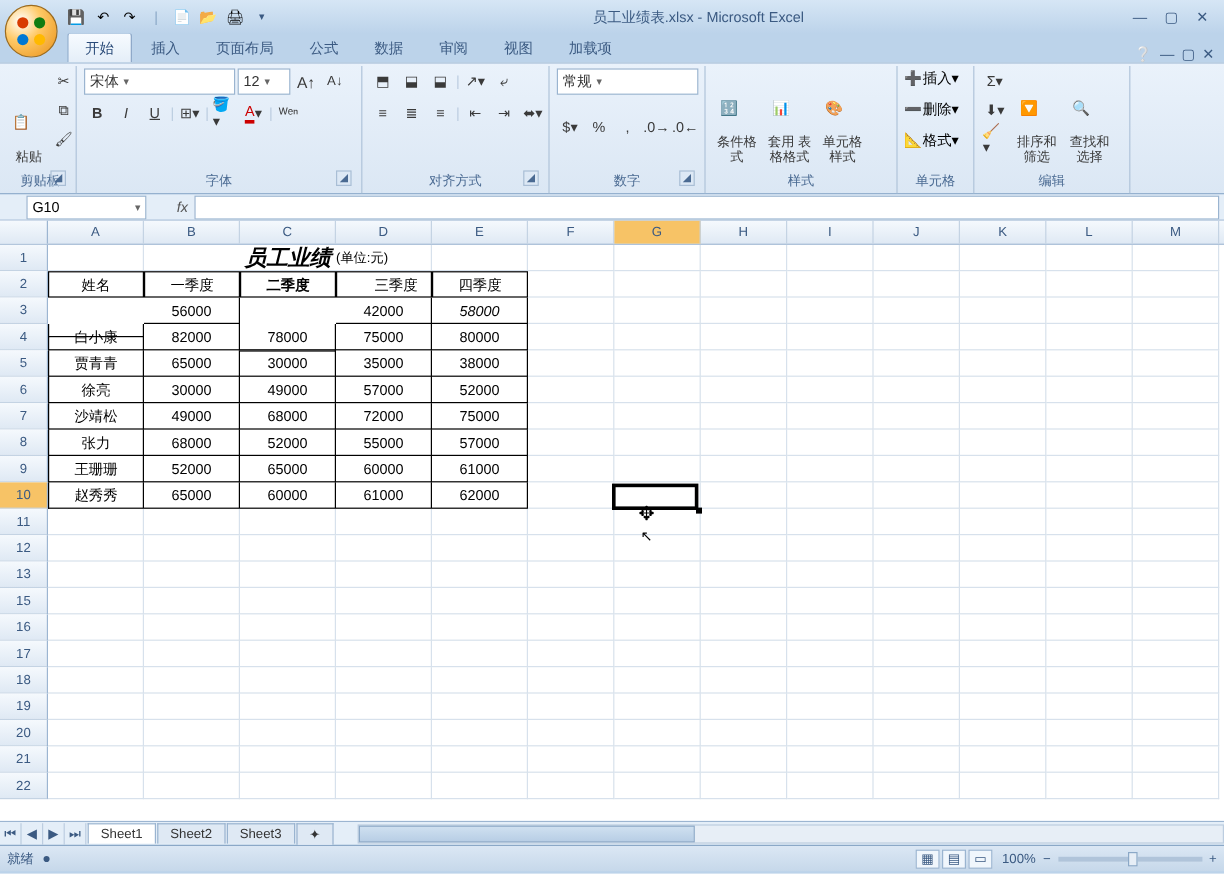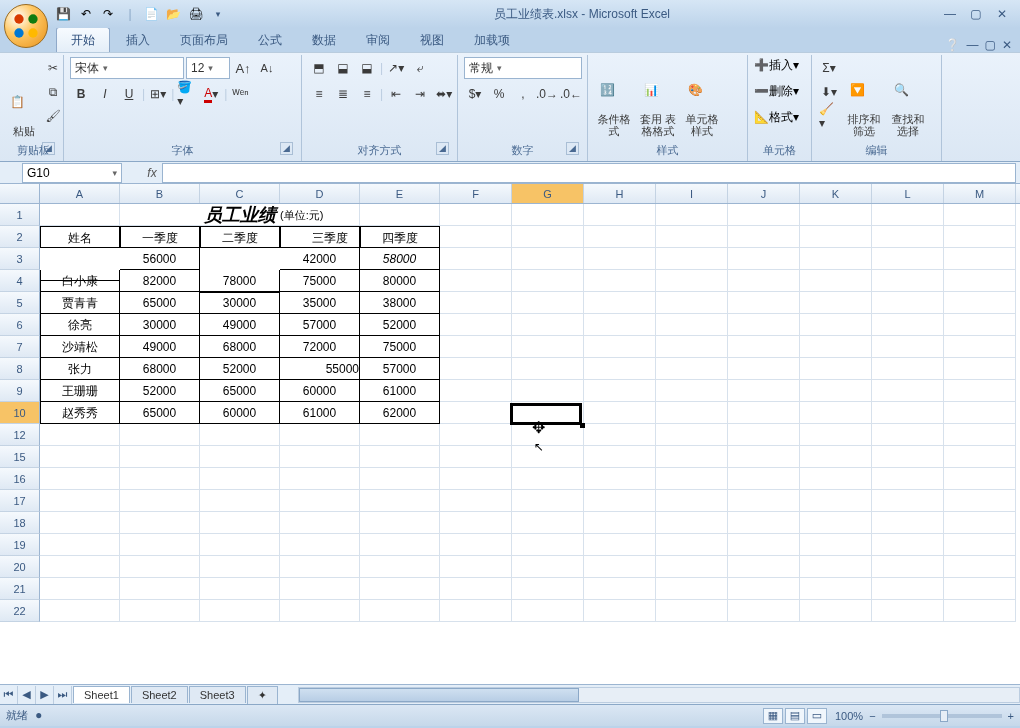--- a/index.html
+++ b/index.html
@@ -140,21 +140,21 @@
         <div class="smbtn">⧉</div>
         <div class="smbtn">🖌</div>
       </div>
     </div>
     <div class="group-label"><span>剪贴板</span><span class="launcher">◢</span></div>
   </div>
 
   <div class="group" style="width:238px">
     <div class="group-body stackcol" style="gap:4px">
       <div class="smallrow">
-        <div class="combo" style="width:114px">
+        <div class="combo" style="width:126px">
             <span>宋体</span>
             <span class="dd">▾</span>
           </div>
         <div class="combo" style="width:44px">
             <span>12</span>
             <span class="dd">▾</span>
           </div>
         <div class="smbtn" style="font-size:13px">A↑</div>
         <div class="smbtn" style="font-size:11px">A↓</div>
       </div>
@@ -197,21 +197,21 @@
         <span style="color:#bccde0">|</span>
         <div class="smbtn">⇤</div>
         <div class="smbtn">⇥</div>
         <div class="smbtn">⬌▾</div>
       </div>
     </div>
     <div class="group-label"><span>对齐方式</span><span class="launcher">◢</span></div>
   </div>
 
   <div class="group" style="width:130px">
-    <div class="group-body stackcol" style="gap:4px">
+    <div class="group-body stackcol" style="gap:16px">
       <div class="combo" style="width:118px">
           <span>常规</span>
           <span class="dd">▾</span>
         </div>
       <div class="smallrow">
         <div class="smbtn">$▾</div>
         <div class="smbtn">%</div>
         <div class="smbtn">,</div>
         <div class="smbtn">.0→</div>
         <div class="smbtn">.0←</div>
@@ -317,21 +317,21 @@
         <div class="cell cw-I"></div>
         <div class="cell cw-J"></div>
         <div class="cell cw-K"></div>
         <div class="cell cw-L"></div>
         <div class="cell cw-M"></div>
       </div>
       <div class="row">
         <div class="rh">2</div>
         <div class="cell cw-A" style="border: 1px solid rgb(0, 0, 0); font-weight: normal;">姓名</div>
         <div class="cell cw-B" style="border: 1px solid rgb(0, 0, 0); font-weight: normal;">一季度</div>
-        <div class="cell cw-C" style="border: 1px solid rgb(0, 0, 0); font-weight: normal;">二季度</div>
+        <div class="cell cw-C" style="border: 1px solid rgb(0, 0, 0); font-weight: bold;">二季度</div>
         <div class="cell cw-D" style="border: 1px solid rgb(0, 0, 0); font-weight: normal; padding-left: 20px;">三季度</div>
         <div class="cell cw-E" style="border: 1px solid rgb(0, 0, 0); font-weight: normal;">四季度</div>
         <div class="cell cw-F"></div>
         <div class="cell cw-G"></div>
         <div class="cell cw-H"></div>
         <div class="cell cw-I"></div>
         <div class="cell cw-J"></div>
         <div class="cell cw-K"></div>
         <div class="cell cw-L"></div>
         <div class="cell cw-M"></div>
@@ -414,21 +414,21 @@
         <div class="cell cw-J"></div>
         <div class="cell cw-K"></div>
         <div class="cell cw-L"></div>
         <div class="cell cw-M"></div>
       </div>
       <div class="row">
         <div class="rh">8</div>
         <div class="cell cw-A" style="border-right: 1px solid rgb(0, 0, 0); border-bottom: 1px solid rgb(0, 0, 0); border-left: 1px solid rgb(0, 0, 0);">张力</div>
         <div class="cell cw-B" style="border-right: 1px solid rgb(0, 0, 0); border-bottom: 1px solid rgb(0, 0, 0);">68000</div>
         <div class="cell cw-C" style="border-right: 1px solid rgb(0, 0, 0); border-bottom: 1px solid rgb(0, 0, 0);">52000</div>
-        <div class="cell cw-D" style="border-right: 1px solid rgb(0, 0, 0); border-bottom: 1px solid rgb(0, 0, 0); text-align: right;">55000</div>
+        <div class="cell cw-D" style="border-right: 1px solid rgb(0, 0, 0); border-bottom: 1px solid rgb(0, 0, 0);">55000</div>
         <div class="cell cw-E" style="border-right: 1px solid rgb(0, 0, 0); border-bottom: 1px solid rgb(0, 0, 0);">57000</div>
         <div class="cell cw-F"></div>
         <div class="cell cw-G"></div>
         <div class="cell cw-H"></div>
         <div class="cell cw-I"></div>
         <div class="cell cw-J"></div>
         <div class="cell cw-K"></div>
         <div class="cell cw-L"></div>
         <div class="cell cw-M"></div>
       </div>
@@ -458,21 +458,53 @@
         <div class="cell cw-F"></div>
         <div class="cell cw-G"></div>
         <div class="cell cw-H"></div>
         <div class="cell cw-I"></div>
         <div class="cell cw-J"></div>
         <div class="cell cw-K"></div>
         <div class="cell cw-L"></div>
         <div class="cell cw-M"></div>
       </div>
       <div class="row">
+        <div class="rh">11</div>
+        <div class="cell cw-A"></div>
+        <div class="cell cw-B"></div>
+        <div class="cell cw-C"></div>
+        <div class="cell cw-D"></div>
+        <div class="cell cw-E"></div>
+        <div class="cell cw-F"></div>
+        <div class="cell cw-G"></div>
+        <div class="cell cw-H"></div>
+        <div class="cell cw-I"></div>
+        <div class="cell cw-J"></div>
+        <div class="cell cw-K"></div>
+        <div class="cell cw-L"></div>
+        <div class="cell cw-M"></div>
+      </div>
+      <div class="row">
         <div class="rh">12</div>
+        <div class="cell cw-A"></div>
+        <div class="cell cw-B"></div>
+        <div class="cell cw-C"></div>
+        <div class="cell cw-D"></div>
+        <div class="cell cw-E"></div>
+        <div class="cell cw-F"></div>
+        <div class="cell cw-G"></div>
+        <div class="cell cw-H"></div>
+        <div class="cell cw-I"></div>
+        <div class="cell cw-J"></div>
+        <div class="cell cw-K"></div>
+        <div class="cell cw-L"></div>
+        <div class="cell cw-M"></div>
+      </div>
+      <div class="row">
+        <div class="rh">13</div>
         <div class="cell cw-A"></div>
         <div class="cell cw-B"></div>
         <div class="cell cw-C"></div>
         <div class="cell cw-D"></div>
         <div class="cell cw-E"></div>
         <div class="cell cw-F"></div>
         <div class="cell cw-G"></div>
         <div class="cell cw-H"></div>
         <div class="cell cw-I"></div>
         <div class="cell cw-J"></div>

